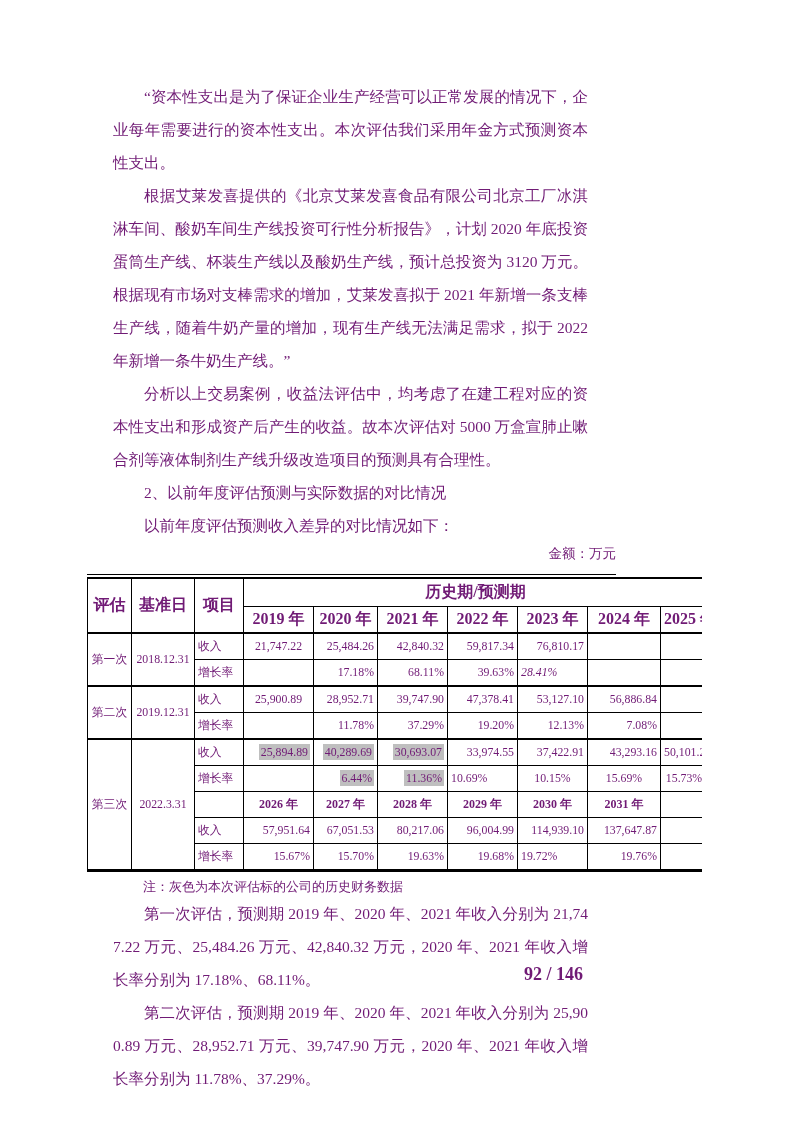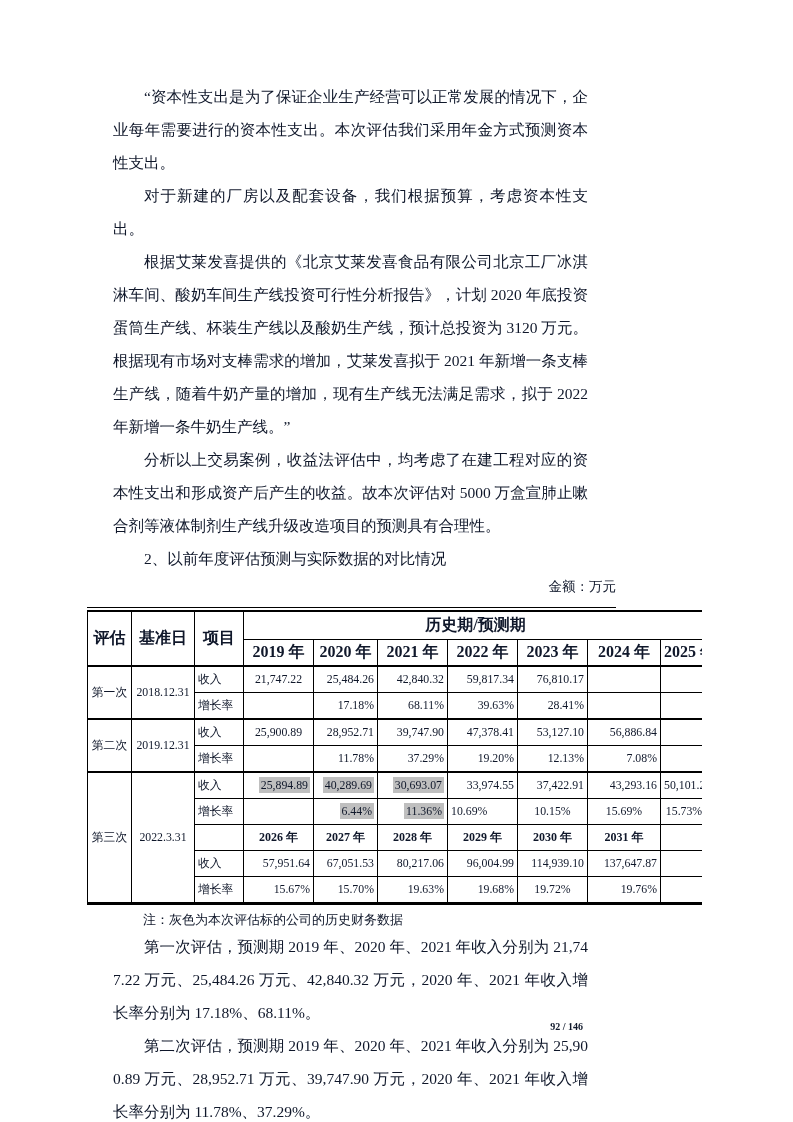--- a/index.html
+++ b/index.html
@@ -1,20 +1,20 @@
 <!DOCTYPE html>
 <html><head>
 <meta charset="utf-8">
 <style>
   html,body { margin:0; padding:0; background:#ffffff; }
   .page {
     position:relative;
     width:702px; height:1122px;
     background:#ffffff;
-    color:#0f172a;
+    color:#701a75;
     font-family:"Liberation Serif","DejaVu Serif",serif;
     overflow:hidden;
   }
   .doc { padding:80px 114px 0 113px; }
   p.body {
     margin:0;
     font-size:15.5px;
     line-height:33px;
     text-align:justify;
     text-indent:2em;
@@ -54,36 +54,36 @@
   table.cmp td.b { font-weight:bold; font-size:12px; }
   .hl { padding:1px 2px; }
   .note-line {
     margin:4px 0 0 30px;
     font-size:13px;
     line-height:21px;
   }
   .after-note { margin-top:3px; }
   .page-num {
     position:absolute;
-    top:1021px; right:119px;
-    font-size:10px;
+    top:964px; right:119px;
+    font-size:18px;
     font-weight:bold;
   }
 </style>
 </head>
 <body>
 
 <div class="page">
   <div class="doc">
 
     <p class="body">“资本性支出是为了保证企业生产经营可以正常发展的情况下，企业每年需要进行的资本性支出。本次评估我们采用年金方式预测资本性支出。</p>
-    <p class="body">对于新建的厂房以及配套设备，我们根据预算，考虑资本性支出。</p>
     <p class="body">根据艾莱发喜提供的《北京艾莱发喜食品有限公司北京工厂冰淇淋车间、酸奶车间生产线投资可行性分析报告》，计划 2020 年底投资蛋筒生产线、杯装生产线以及酸奶生产线，预计总投资为 3120 万元。根据现有市场对支棒需求的增加，艾莱发喜拟于 2021 年新增一条支棒生产线，随着牛奶产量的增加，现有生产线无法满足需求，拟于 2022 年新增一条牛奶生产线。”</p>
     <p class="body">分析以上交易案例，收益法评估中，均考虑了在建工程对应的资本性支出和形成资产后产生的收益。故本次评估对 5000 万盒宣肺止嗽合剂等液体制剂生产线升级改造项目的预测具有合理性。</p>
     <p class="body">2、以前年度评估预测与实际数据的对比情况</p>
+    <p class="body">以前年度评估预测收入差异的对比情况如下：</p>
 
     <div class="unit-line">金额：万元</div>
 
     <div class="table-wrap">
       <table class="cmp">
         <colgroup>
           <col style="width:44px">
             <col style="width:63px">
             <col style="width:49px">
           <col style="width:70px">
@@ -123,21 +123,21 @@
               <td style="text-align: right;">76,810.17</td>
               <td style="text-align: center;"></td>
               <td style="text-align: center;"></td>
             </tr>
             <tr>
               <td style="text-align: left;">增长率</td>
               <td style="text-align: center;"></td>
               <td style="text-align: right;">17.18%</td>
               <td style="text-align: right;">68.11%</td>
               <td style="text-align: right;">39.63%</td>
-              <td style="text-align: right;">28.41%</td>
+              <td style=" font-style: italic;">28.41%</td>
               <td style="text-align: center;"></td>
               <td style="text-align: center;"></td>
             </tr>
             <tr class="sec">
               <td rowspan="2" style="text-align: center;">第二次</td>
               <td rowspan="2" style="text-align: center; margin-left: 8px;">2019.12.31</td>
               <td style="text-align: left;">收入</td>
               <td style="text-align: center;">25,900.89</td>
               <td style="text-align: right;">28,952.71</td>
               <td style="text-align: right;">39,747.90</td>
@@ -197,21 +197,21 @@
               <td style="text-align: right;">114,939.10</td>
               <td style="text-align: right;">137,647.87</td>
               <td style="text-align: center;"></td>
             </tr>
             <tr>
               <td style="text-align: left;">增长率</td>
               <td style="text-align: right;">15.67%</td>
               <td style="text-align: right;">15.70%</td>
               <td style="text-align: right;">19.63%</td>
               <td style="text-align: right;">19.68%</td>
-              <td style="text-align: center;">19.72%</td>
+              <td style="text-align: left;">19.72%</td>
               <td style="text-align: right;">19.76%</td>
               <td style="text-align: center;"></td>
             </tr>
           </tbody>
       </table>
     </div>
 
     <div class="note-line">注：灰色为本次评估标的公司的历史财务数据</div>
 
     <p class="body after-note">第一次评估，预测期 2019 年、2020 年、2021 年收入分别为 21,747.22 万元、25,484.26 万元、42,840.32 万元，2020 年、2021 年收入增长率分别为 17.18%、68.11%。</p>

